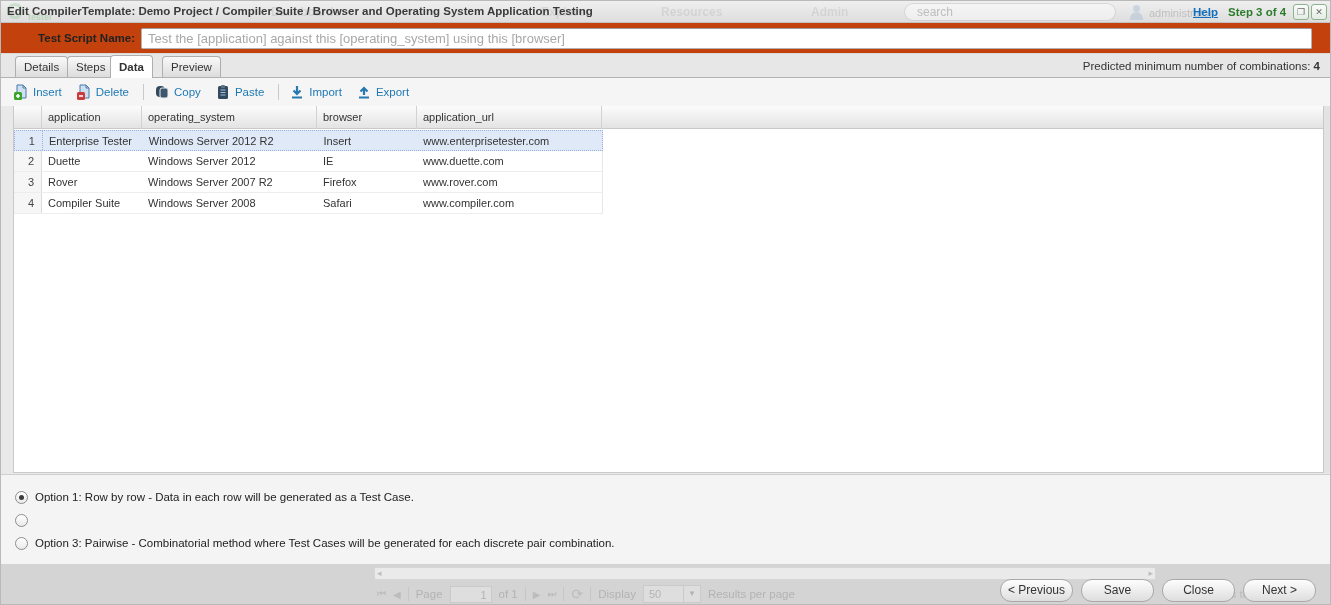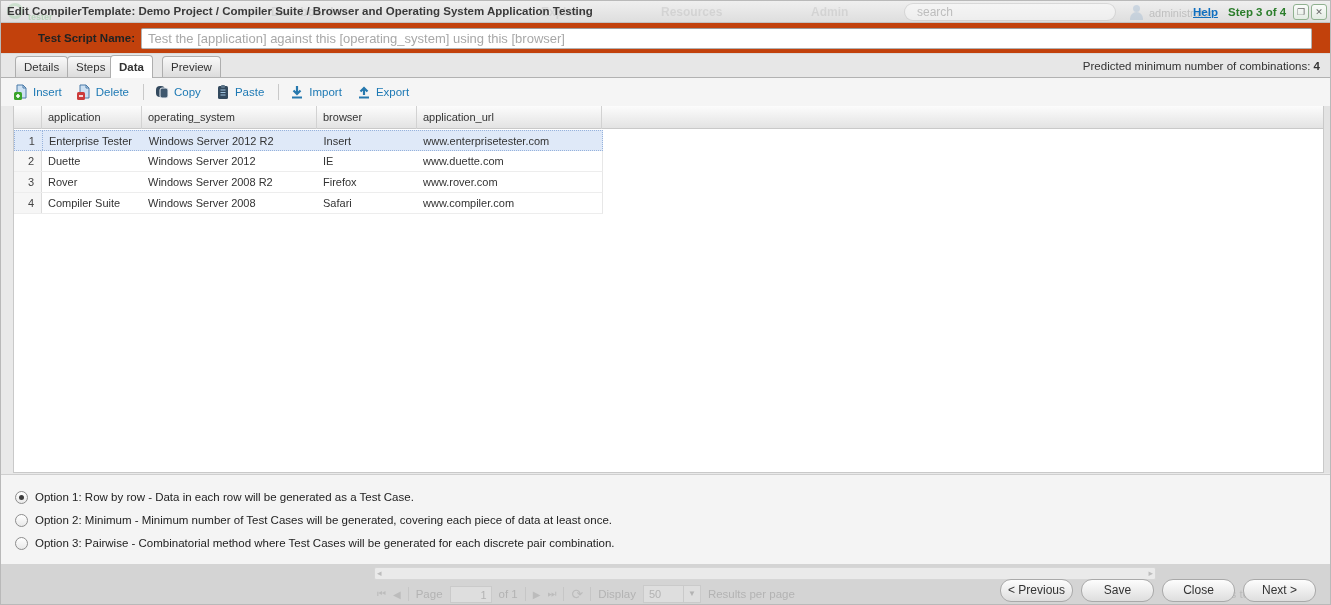--- a/index.html
+++ b/index.html
@@ -212,42 +212,41 @@
     <div class="grow" style="top:45px">
       <div class="gcell num gc-num">2</div>
       <div class="gcell gc-app">Duette</div>
       <div class="gcell gc-os">Windows Server 2012</div>
       <div class="gcell gc-br">IE</div>
       <div class="gcell gc-url">www.duette.com</div>
     </div>
     <div class="grow" style="top:66px">
       <div class="gcell num gc-num">3</div>
       <div class="gcell gc-app">Rover</div>
-      <div class="gcell gc-os">Windows Server 2008 R2</div>
+      <div class="gcell gc-os">Windows Server 2007 R2</div>
       <div class="gcell gc-br">Firefox</div>
       <div class="gcell gc-url">www.rover.com</div>
     </div>
     <div class="grow" style="top:87px">
       <div class="gcell num gc-num">4</div>
       <div class="gcell gc-app">Compiler Suite</div>
       <div class="gcell gc-os">Windows Server 2008</div>
       <div class="gcell gc-br">Safari</div>
       <div class="gcell gc-url">www.compiler.com</div>
     </div>
   </div>
   <div class="grid-right-gutter"></div>
 
   <div class="options">
     <div class="opt-row" style="top:14px">
       <span class="radio on"></span>
       <span class="opt-label">Option 1: Row by row - Data in each row will be generated as a Test Case.</span>
     </div>
     <div class="opt-row" style="top:37px">
       <span class="radio"></span>
-      <span class="opt-label">Option 2: Minimum - Minimum number of Test Cases will be generated, covering each piece of data at least once.</span>
     </div>
     <div class="opt-row" style="top:60px">
       <span class="radio"></span>
       <span class="opt-label">Option 3: Pairwise - Combinatorial method where Test Cases will be generated for each discrete pair combination.</span>
     </div>
   </div>
 
   <div class="bottom">
     <div class="faded-scrollbar">
       <span class="arr" style="left:2px">◂</span>

